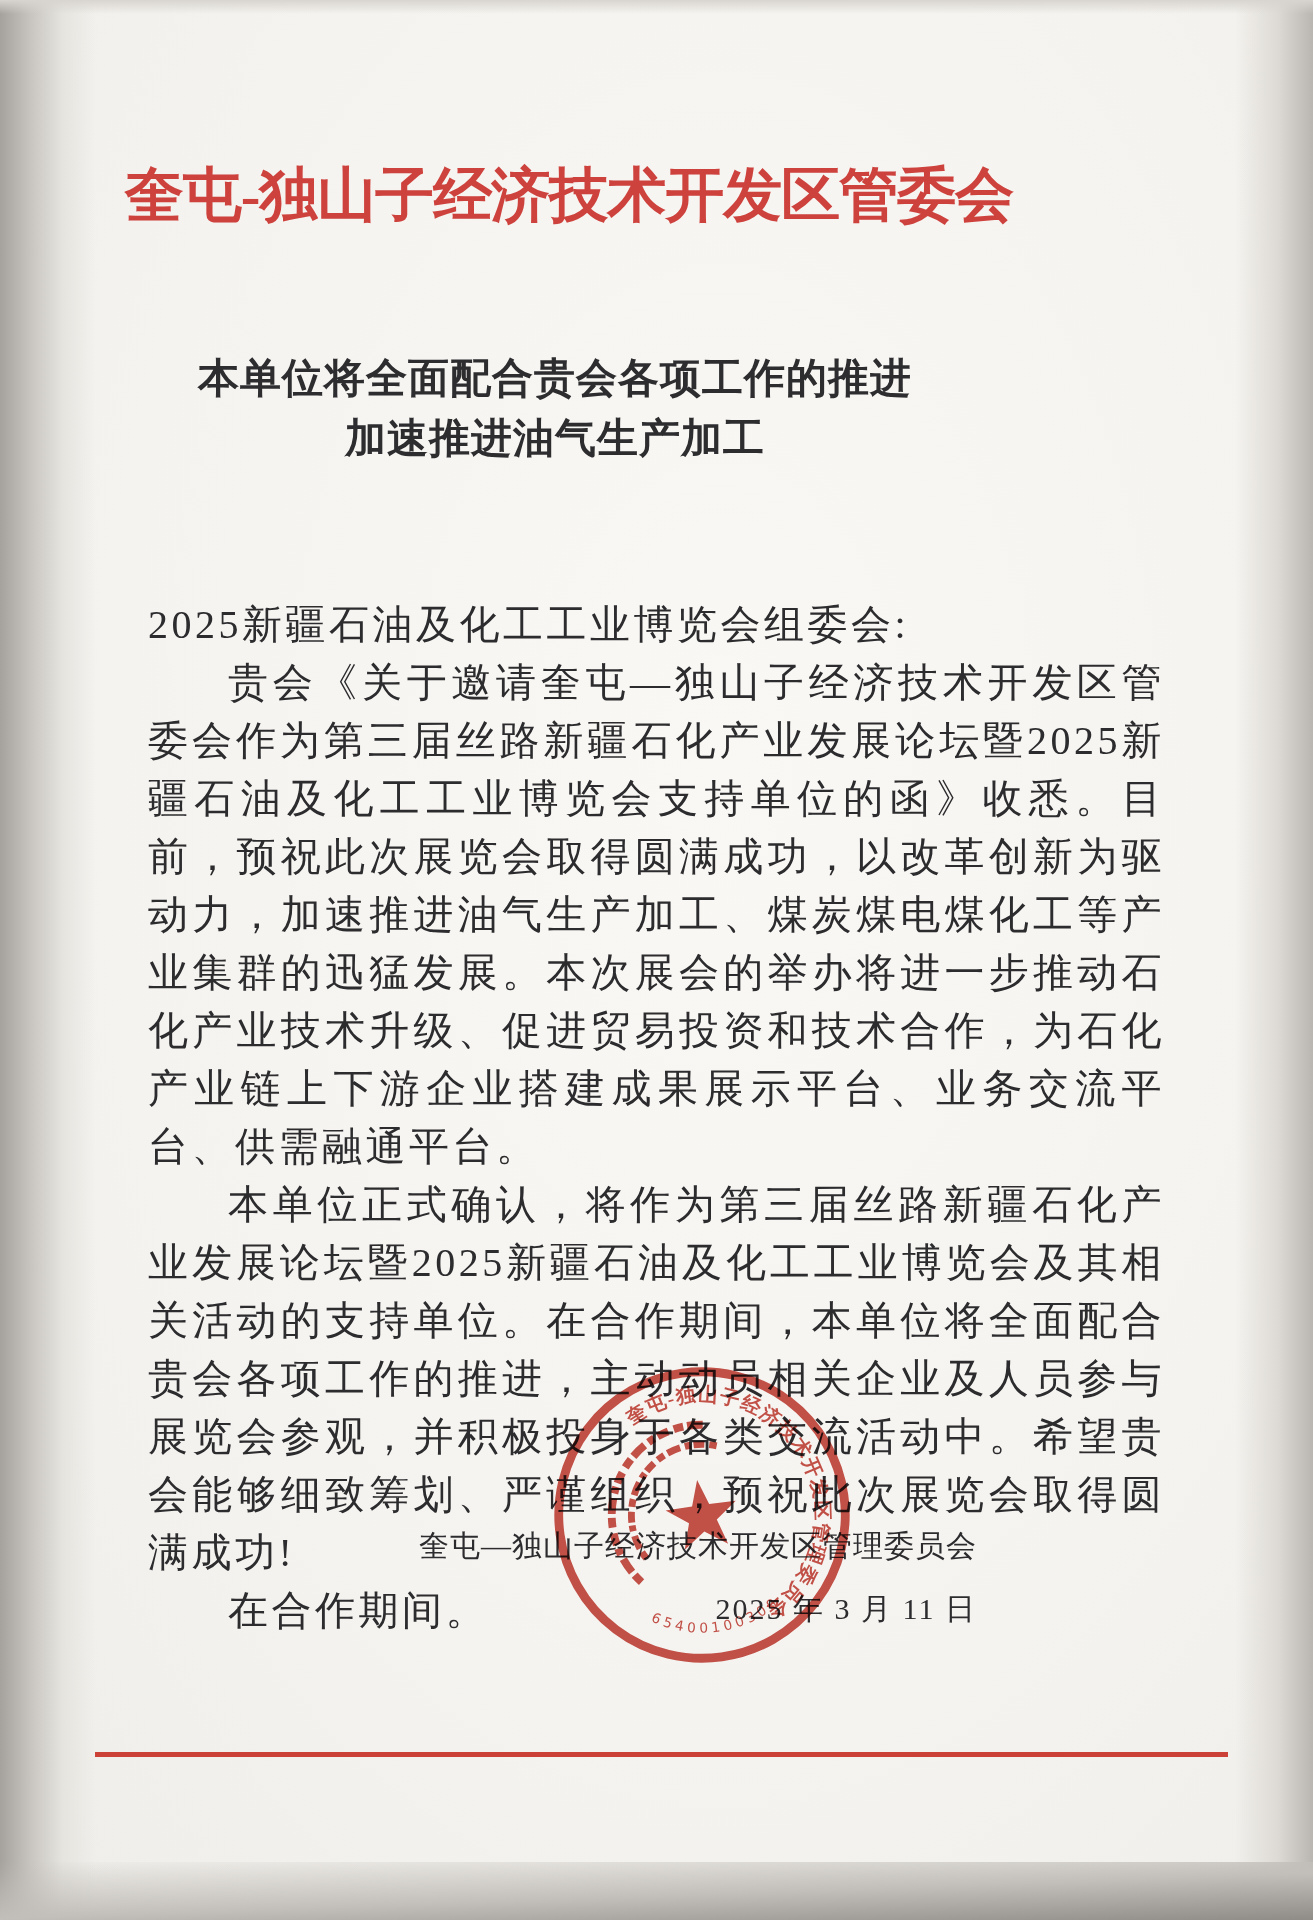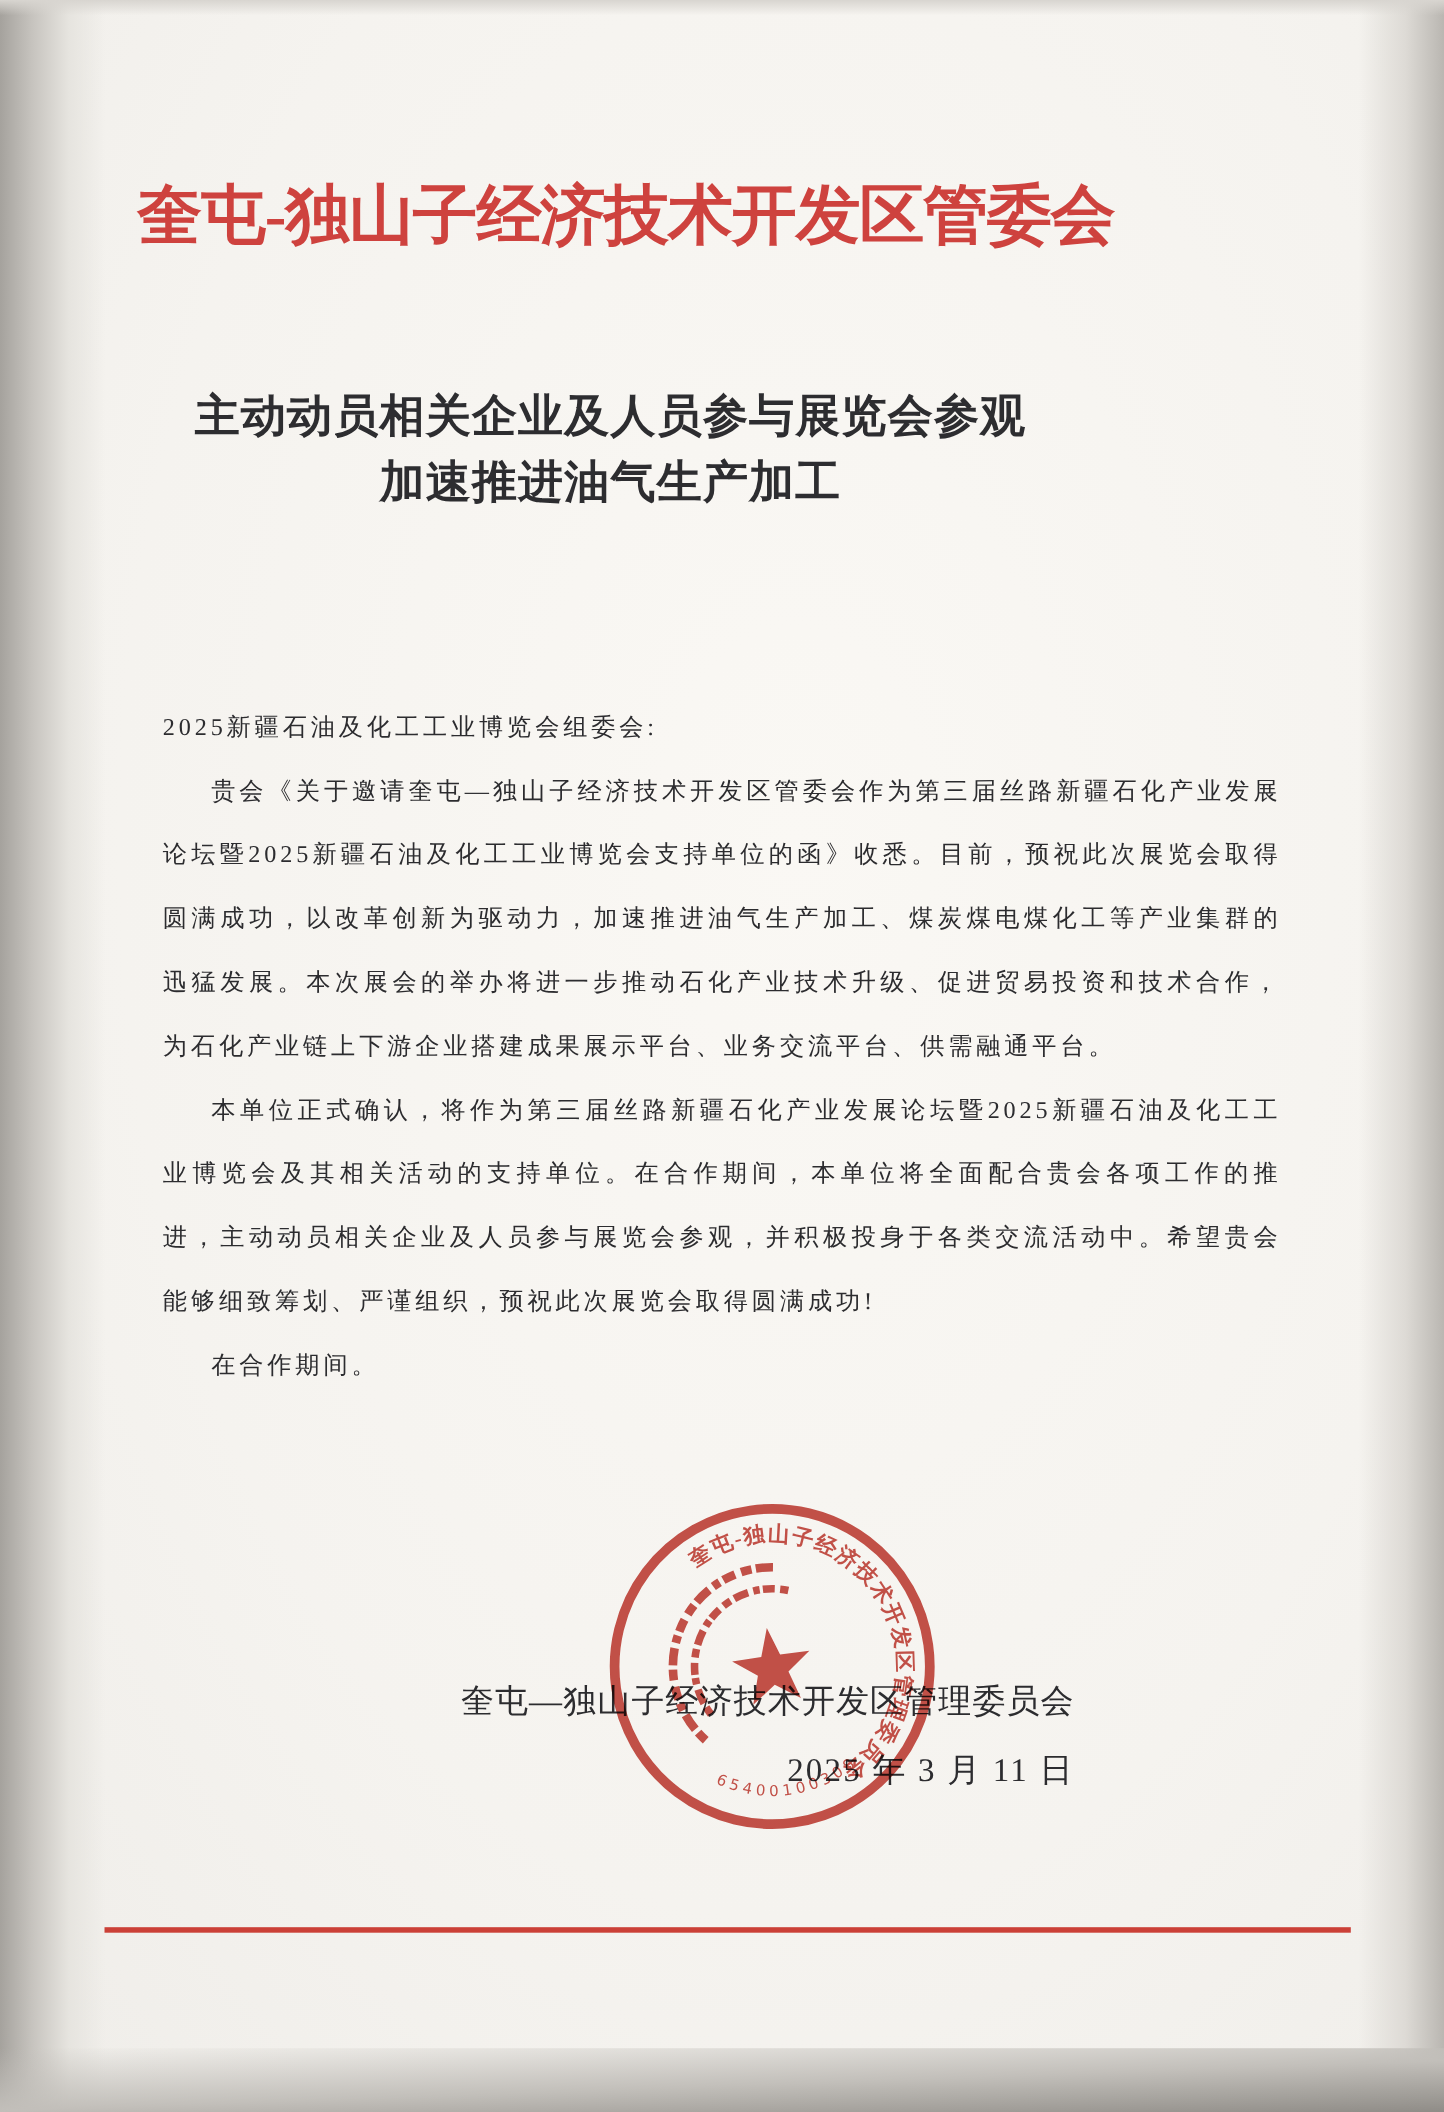--- a/index.html
+++ b/index.html
@@ -25,22 +25,22 @@
     position:absolute;top:140px;left:0;width:1106px;margin:16px;
     text-align:center;font-size:59px;font-weight:700;
     color:#ce423e;letter-spacing:-1px;white-space:nowrap;
   }
   .doc-title{
     position:absolute;top:348px;left:0;width:1110px;
     text-align:center;font-weight:700;font-size:41px;line-height:60px;
     color:#2d2d30;letter-spacing:1px;
   }
   .body-text{
-    position:absolute;top:632px;left:148px;width:1017px;
-    font-size:22px;line-height:58px;color:#2c2c2f;
+    position:absolute;top:596px;left:148px;width:1017px;
+    font-size:40px;line-height:58px;color:#2c2c2f;
     text-align:justify;letter-spacing:3.5px;
   }
   .body-text p{margin:0;}
   .indent{text-indent:2em;}
 
   .sign-block{
     position:absolute;top:1526px;left:377px;width:600px;
     text-align:right;color:#2c2c2f;
   }
   .sig{font-size:30px;letter-spacing:1px;white-space:nowrap;}
@@ -56,21 +56,21 @@
   }
 </style>
 </head>
 <body>
 
 <div class="page">
 
   <h1 class="letterhead">奎屯-独山子经济技术开发区管委会</h1>
 
   <div class="doc-title">
-    <div>主动动员相关企业及人员参与展览会参观</div>
+    <div>本单位将全面配合贵会各项工作的推进</div>
     <div>加速推进油气生产加工</div>
   </div>
 
   <div class="body-text">
     <p class="salutation">2025新疆石油及化工工业博览会组委会:</p>
     <p class="indent">贵会《关于邀请奎屯—独山子经济技术开发区管委会作为第三届丝路新疆石化产业发展论坛暨2025新疆石油及化工工业博览会支持单位的函》收悉。目前，预祝此次展览会取得圆满成功，以改革创新为驱动力，加速推进油气生产加工、煤炭煤电煤化工等产业集群的迅猛发展。本次展会的举办将进一步推动石化产业技术升级、促进贸易投资和技术合作，为石化产业链上下游企业搭建成果展示平台、业务交流平台、供需融通平台。</p>
     <p class="indent">本单位正式确认，将作为第三届丝路新疆石化产业发展论坛暨2025新疆石油及化工工业博览会及其相关活动的支持单位。在合作期间，本单位将全面配合贵会各项工作的推进，主动动员相关企业及人员参与展览会参观，并积极投身于各类交流活动中。希望贵会能够细致筹划、严谨组织，预祝此次展览会取得圆满成功!</p>
     <p class="indent">在合作期间。</p>
   </div>
 

